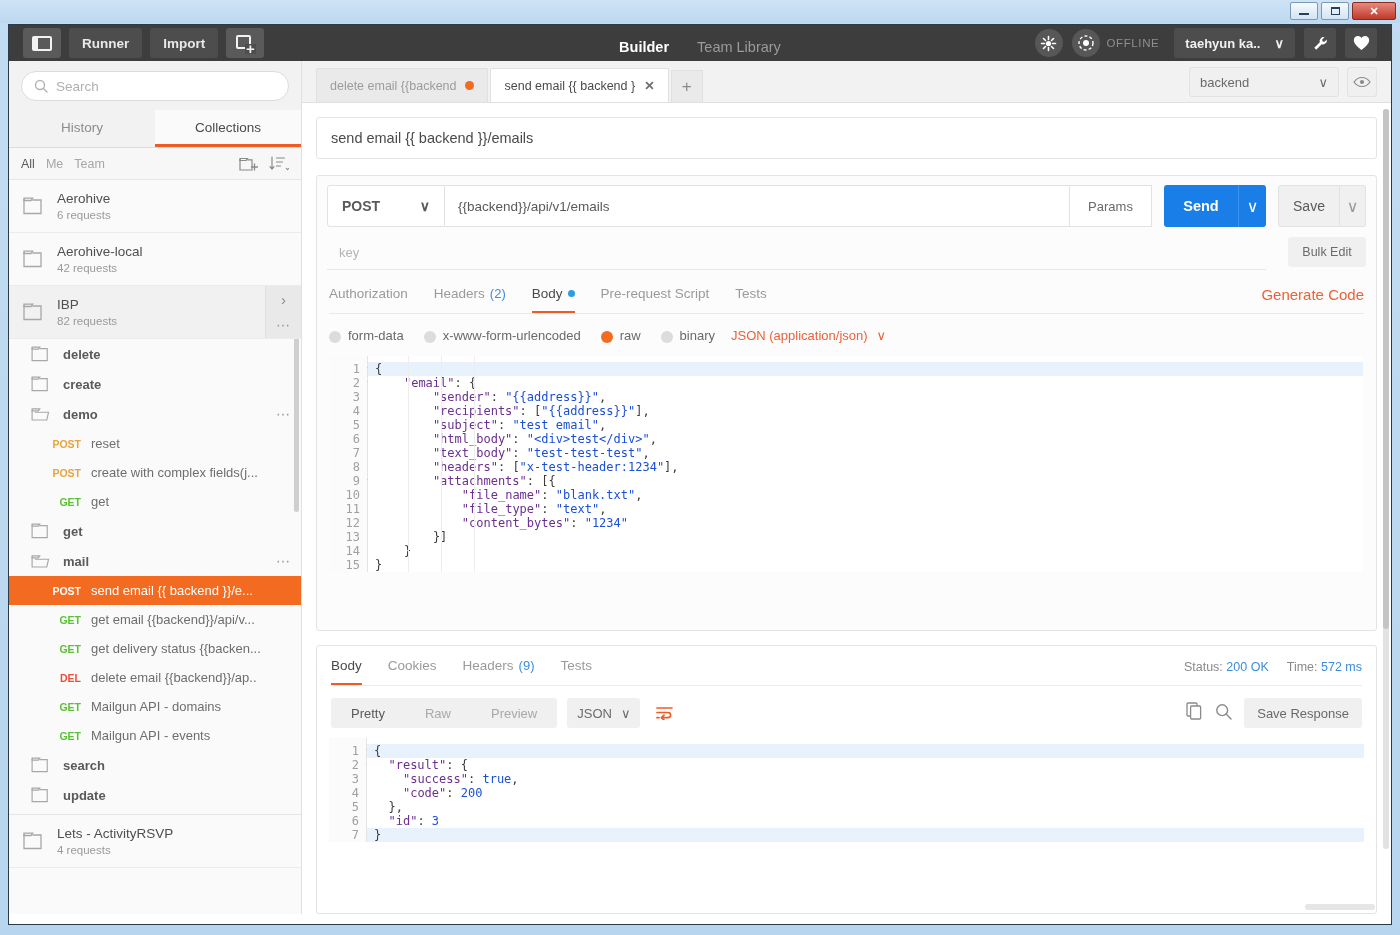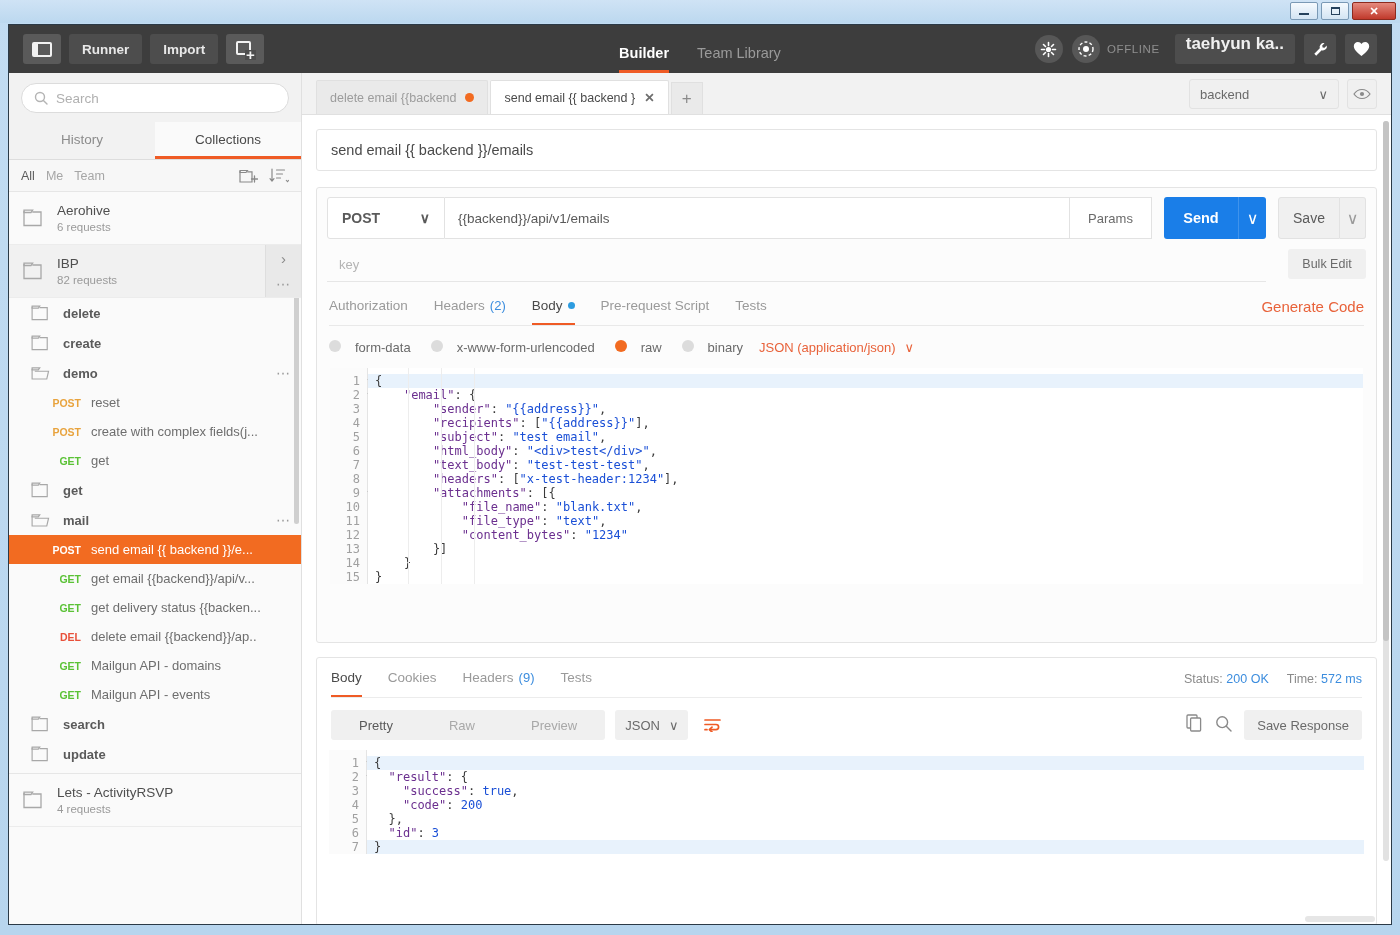--- a/index.html
+++ b/index.html
@@ -43,21 +43,21 @@
 
   
   #app {
     position: absolute; left: 8px; top: 24px; width: 1384px; height: 901px;
     background: #fff; overflow: hidden;
     border: 1px solid #2b3a47;
   }
 
   
   #topnav {
-    position: relative; height: 48px; background: #3d3d3d; display: flex;
+    position: relative; height: 36px; background: #3d3d3d; display: flex;
     align-items: center; padding: 0 14px;
   }
   .nav-btn {
     height: 30px; border-radius: 3px; background: #4d4d4d; color: #e8e8e8;
     font-size: 13.5px; font-weight: bold; display: flex; align-items: center;
     justify-content: center; padding: 0 13px; margin-right: 8px; cursor: pointer;
   }
   .nav-btn.icononly { width: 38px; padding: 0; background: #5a5a5a; }
   .icon-sidebar-toggle { width: 20px; height: 15px; border: 2px solid #f2f2f2; border-radius: 2px; display:flex; }
   .icon-sidebar-toggle i { display:block; width: 6px; background: #f2f2f2; border-right: 2px solid #5a5a5a; }
@@ -71,21 +71,21 @@
     color: #9a9a9a; font-size: 14.5px; padding-bottom: 9px; border-bottom: 3px solid transparent;
     cursor: pointer;
   }
   .cnav.active { color: #fff; font-weight: bold; border-bottom-color: #ef5b25; }
 
   #nav-right { margin-left: auto; display: flex; align-items: center; gap: 9px; }
   .circ-icon { width: 28px; height: 28px; border-radius: 50%; background: #575757;
     display:flex;align-items:center;justify-content:center; cursor:pointer;}
   .offline-label { color: #8f8f8f; font-size: 11.5px; letter-spacing: .6px; margin-left: -2px; margin-right: 6px;}
   .user-pill { background: #4d4d4d; border-radius: 3px; height: 30px; display:flex; align-items:center;
-    padding: 0 11px; gap: 14px; color:#f0f0f0; font-size: 17px; font-weight:bold; cursor:pointer;flex-direction:column; }
+    padding: 0 11px; gap: 14px; color:#f0f0f0; font-size: 13px; font-weight:bold; cursor:pointer; }
   .sq-icon { width: 32px; height: 30px; border-radius: 3px; background:#4d4d4d; display:flex;
     align-items:center; justify-content:center; color:#fff; cursor:pointer; }
 
   
   #body { display: flex; height: 853px; }
 
   
   #sidebar { width: 293px; background: #fafafa; border-right: 1px solid #e0e0e0;
     display: flex; flex-direction: column; }
   #search-wrap { padding: 10px 12px 9px 12px; background:#f2f2f2; }
@@ -187,21 +187,21 @@
   #req-tabs { display:flex; align-items:center; gap: 26px; margin: 16px 12px 0 12px;
     border-bottom:1px solid #e9e9e9; position:relative; }
   .rq-tab { font-size: 13.5px; color:#9a9a9a; padding-bottom: 10px; border-bottom:2px solid transparent;
     cursor:pointer; display:flex; align-items:center; gap: 5px; }
   .rq-tab.active { color:#4a4a4a; border-bottom-color:#ef5b25; }
   .rq-count { color:#3c8dde; font-size: 13px; }
   .blue-dot { width: 7px; height:7px; border-radius:50%; background:#2d9ce0; }
   #gen-code { margin-left:auto; color:#e8623a; font-size: 15px; padding-bottom:10px; cursor:pointer; }
 
   #bodytype-row { display:flex; align-items:center; gap: 20px; margin: 14px 12px 0 12px; }
-  .radio-item { display:flex; align-items:flex-start; gap: 14px; font-size: 13px; color:#6a6a6a; cursor:pointer; }
+  .radio-item { display:flex; align-items:flex-end; gap: 7px; font-size: 13px; color:#6a6a6a; cursor:pointer; }
   .rd { width: 12px; height: 12px; border-radius:50%; background:#dcdcdc; }
   .rd.on { background:#f26b21; }
   #json-type { color:#e8623a; font-size:13px; display:flex; align-items:center; gap:9px; cursor:pointer; margin-left: -4px;}
 
   
   .code { display:flex; font-family: "DejaVu Sans Mono", monospace; font-size: 12px; }
   .gutter { width: 38px; background:#fbfbfb; border-right:1px solid #e4e4e4; padding-top: 6px;
     text-align:right; color:#a0a0a0; user-select:none; }
   .gline { height: 14px; line-height: 14px; padding-right: 7px; position:relative;}
   .gline .fold { position:absolute; right:-6px; top:0; color:#888; font-size: 9px; }
@@ -217,21 +217,21 @@
   #req-code-wrap { flex:1; margin: 12px 12px 12px 12px; border:1px solid transparent; overflow:hidden; }
 
   #res-panel { margin: 14px 14px 0 14px; border:1px solid #e4e4e4; border-radius:3px;
     flex:1; display:flex; flex-direction:column; background:#fff; min-height:0; }
   #res-tabs { display:flex; align-items:center; gap: 26px; margin: 12px 14px 0 14px;
     border-bottom:1px solid #ececec; }
   #res-status { margin-left:auto; display:flex; gap: 18px; padding-bottom: 10px; font-size:12.5px; color:#8a8a8a; }
   #res-status b { color:#3c8dde; font-weight:normal; }
   #res-toolbar { display:flex; align-items:center; gap: 10px; margin: 12px 14px 0 14px; }
   .seg { display:flex; background:#f0f0f0; border-radius:3px; height:30px; }
-  .seg div { padding: 0 28px; display:flex;align-items:center; font-size:13px; color:#a8a8a8; cursor:pointer;}
+  .seg div { padding: 0 20px; display:flex;align-items:center; font-size:13px; color:#a8a8a8; cursor:pointer;}
   .seg div.active { color:#5a5a5a; }
   #res-fmt { height:30px; background:#f0f0f0; border-radius:3px; display:flex; align-items:center;
     padding: 0 10px; gap: 9px; font-size: 13px; color:#6a6a6a; cursor:pointer; }
   #wrap-icon { width: 28px; height:28px; display:flex;align-items:center;justify-content:center; cursor:pointer;}
   #res-right { margin-left:auto; display:flex; align-items:center; gap: 12px; }
   #save-response { height:30px; background:#f0f0f0; border-radius:3px; padding: 12px 13px;
     display:flex;align-items:center; font-size:13px; color:#6a6a6a; cursor:pointer; }
   #res-code-wrap { flex:1; margin: 10px 12px 0 12px; overflow:hidden; }
 
   #main-scroll { position:absolute; right:2px; top: 48px; width: 6px; height: 740px;
@@ -357,20 +357,30 @@
             <svg width="22" height="18" viewBox="0 0 22 18">
                 <path d="M1 3.5h7l1.6-2.3H1z" fill="none" stroke="#a8a8a8" stroke-width="1.3"></path>
                 <path d="M1 2v14.5h17V3H9.3" fill="none" stroke="#a8a8a8" stroke-width="1.3"></path>
               </svg>
             <div class="coll-txt">
               <div class="nm">Aerohive</div>
               <div class="sub">6 requests</div>
             </div>
           </div>
 
+          <div class="coll-row">
+            <svg width="22" height="18" viewBox="0 0 22 18">
+                <path d="M1 3.5h7l1.6-2.3H1z" fill="none" stroke="#a8a8a8" stroke-width="1.3"></path>
+                <path d="M1 2v14.5h17V3H9.3" fill="none" stroke="#a8a8a8" stroke-width="1.3"></path>
+              </svg>
+            <div class="coll-txt">
+              <div class="nm">Aerohive-local</div>
+              <div class="sub">42 requests</div>
+            </div>
+          </div>
 
           <div class="coll-row hl">
             <svg width="22" height="18" viewBox="0 0 22 18">
                 <path d="M1 3.5h7l1.6-2.3H1z" fill="none" stroke="#a8a8a8" stroke-width="1.3"></path>
                 <path d="M1 2v14.5h17V3H9.3" fill="none" stroke="#a8a8a8" stroke-width="1.3"></path>
               </svg>
             <div class="coll-txt">
               <div class="nm">IBP</div>
               <div class="sub">82 requests</div>
             </div>

